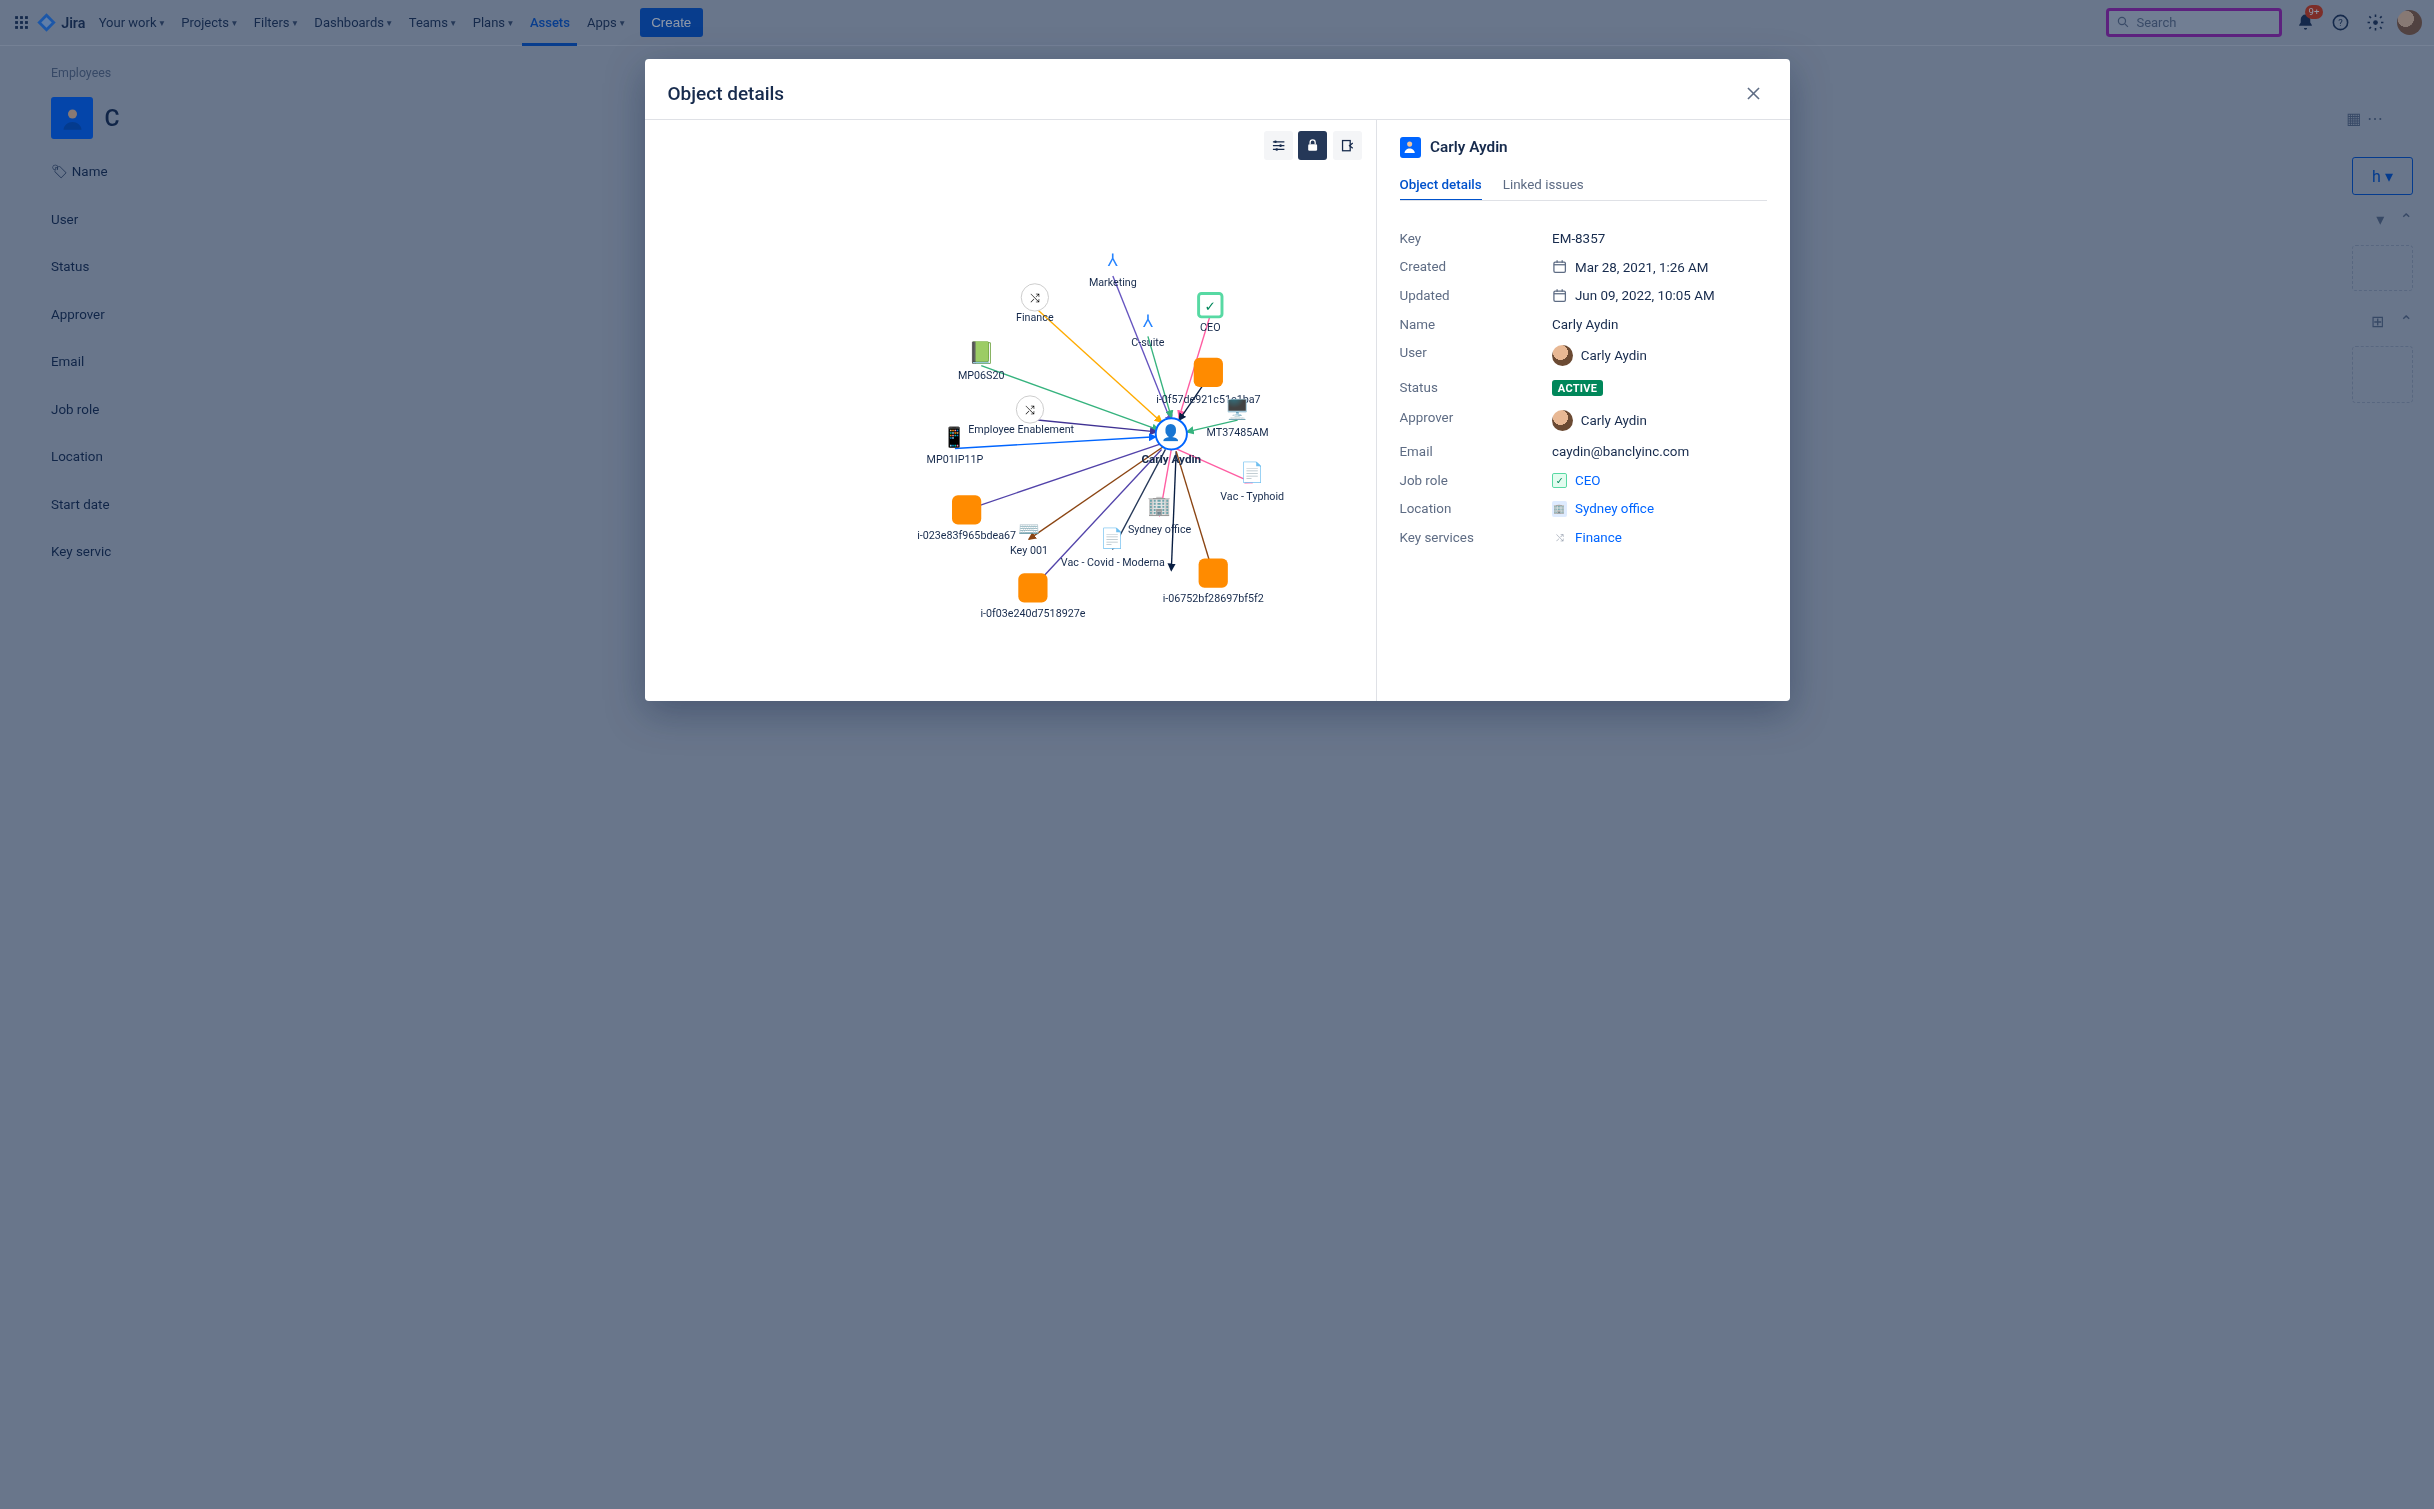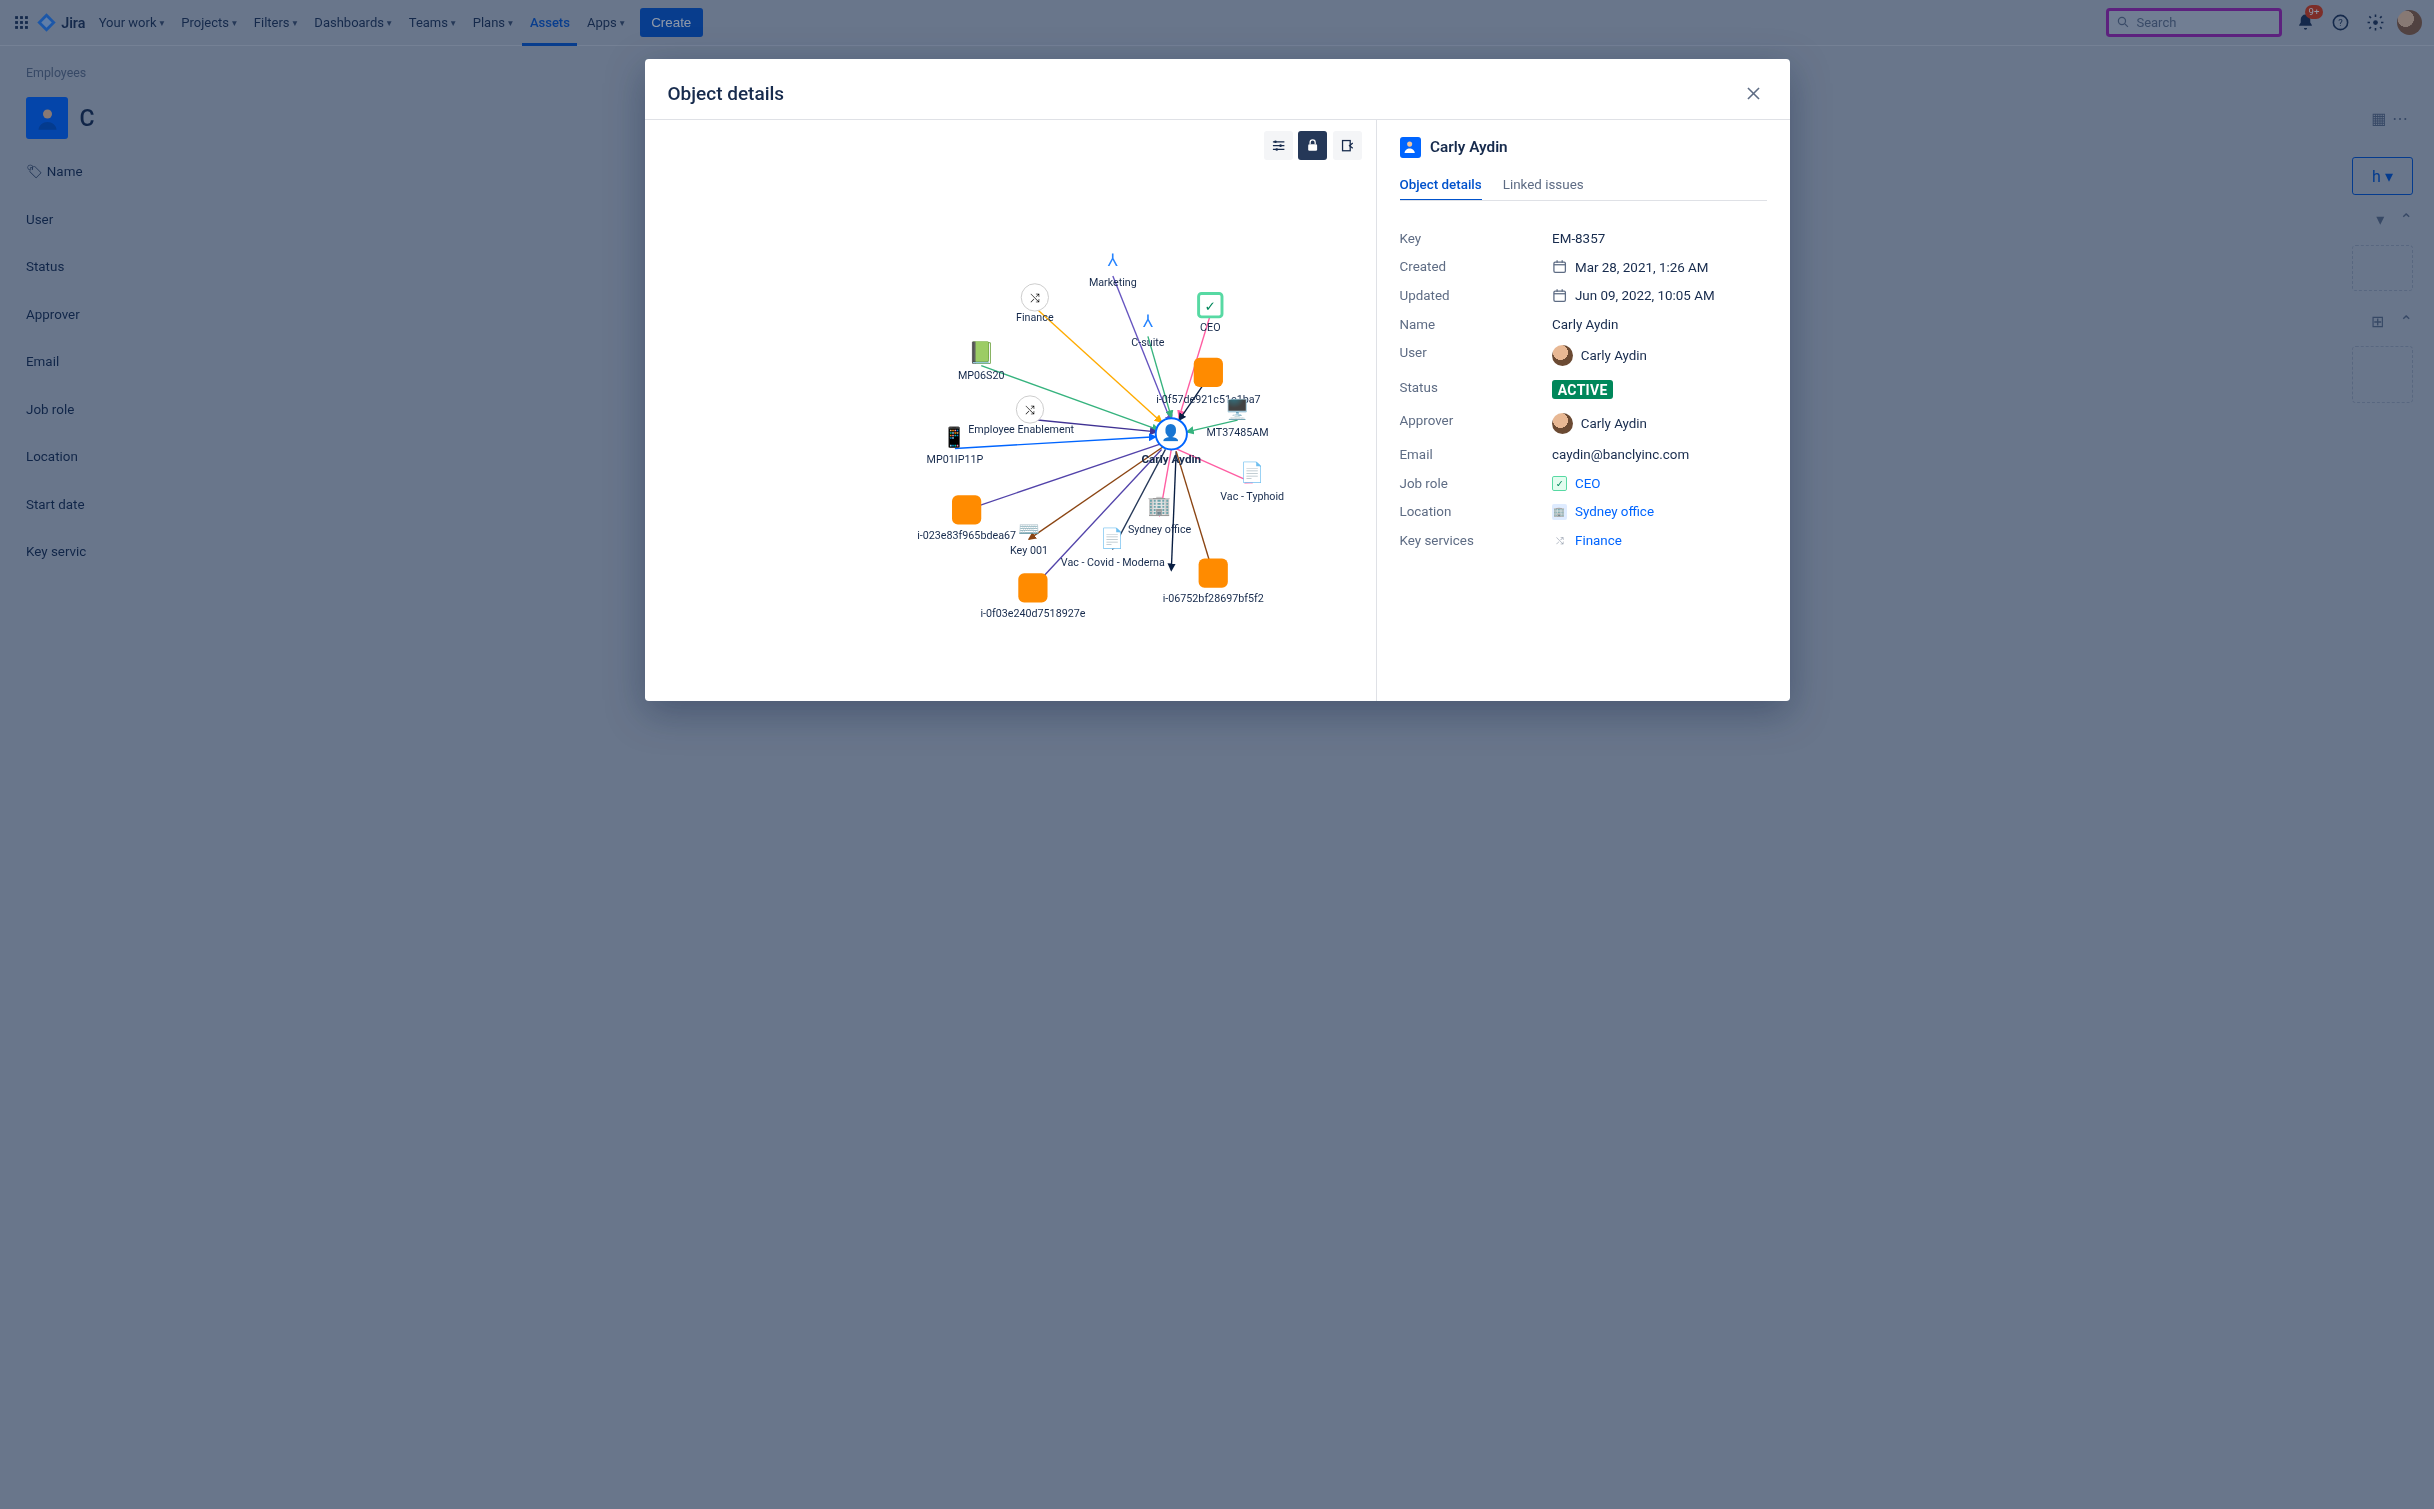--- a/index.html
+++ b/index.html
@@ -28,21 +28,21 @@
   .navitem .chev{margin-left:2.9px;font-size:9.6px;opacity:.8;}
   .create-btn{margin-left:5.7px;background:var(--jira-blue);color:#fff;border:none;border-radius:2.9px;height:29px;padding:0 11.5px;font-weight:500;font-size:13.4px;cursor:pointer;}
   .nav-spacer{flex:1;}
   .search{display:flex;align-items:center;border:3px solid #a21caf;background:#c8cdd6;border-radius:3.8px;width:176px;height:29px;padding:0 7.6px;color:var(--text-subtle);}
   .search svg{width:14.3px;height:14.3px;margin-right:5.7px;}
   .nav-right{display:flex;align-items:center;gap:5.7px;margin-left:7.6px;}
   .nav-icon{width:29px;height:29px;display:flex;align-items:center;justify-content:center;position:relative;color:var(--text);}
   .badge{position:absolute;top:-2.9px;right:-2.9px;background:#DE350B;color:#fff;font-size:9.6px;border-radius:7.6px;padding:0 3.8px;line-height:13.4px;min-width:15.3px;text-align:center;}
   .avatar{width:25px;height:25px;border-radius:50%;background:radial-gradient(circle at 35% 35%,#f2c49b 35%,#8a5a3a 36%);}
   
-  .page{padding:19px 26px;}
+  .page{padding:19px 51px;}
   .crumbs{font-size:12.4px;color:var(--text-subtle);}
   .page-title-row{display:flex;align-items:center;margin-top:17px;gap:11.5px;}
   .page-title{font-size:23px;font-weight:500;}
   .bg-actions{margin-left:auto;display:flex;gap:5.7px;color:var(--text-subtle);}
   .tabs-bg{display:flex;gap:17px;margin-top:15.3px;font-size:13.4px;color:var(--text-subtle);}
   .tabs-bg .tab.active{color:var(--jira-blue);border-bottom:2.9px solid var(--jira-blue);padding-bottom:5.7px;font-weight:500;}
   .attrs{display:flex;flex-direction:column;gap:32.5px;margin-top:25px;font-size:13.4px;}
   .attr-label{display:flex;align-items:center;gap:3.8px;}
   
   .bg-right{position:absolute;right:21px;top:157px;display:flex;flex-direction:column;gap:15.3px;}
@@ -70,21 +70,21 @@
   .detail-pane{width:413px;padding:17px 23px 17px 23px;overflow:auto;}
   .detail-head{display:flex;align-items:center;gap:9.6px;}
   .detail-title{font-size:15.3px;font-weight:600;}
   .dtabs{display:flex;gap:21px;margin-top:19px;font-size:13.4px;border-bottom:1px solid var(--border);}
   .dtab{padding-bottom:7.6px;color:var(--text-subtle);cursor:pointer;}
   .dtab.active{color:var(--jira-blue);border-bottom:1.9px solid var(--jira-blue);font-weight:500;}
   .dl{display:grid;grid-template-columns:143px 1fr;row-gap:13.4px;column-gap:9.6px;margin-top:30px;font-size:13.4px;}
   .dl .k{color:var(--text-subtle);}
   .dl .v{display:flex;align-items:center;gap:7.6px;}
   .cal{width:15.3px;height:15.3px;color:var(--text-subtle);}
-  .pill{background:#00875A;color:#fff;font-size:14px;font-weight:700;letter-spacing:0.3px;padding:1.9px 5.7px;border-radius:2.9px;}
+  .pill{background:#00875A;color:#fff;font-size:11px;font-weight:700;letter-spacing:0.3px;padding:1.9px 5.7px;border-radius:2.9px;}
   .uavatar{width:21px;height:21px;border-radius:50%;background:radial-gradient(circle at 40% 35%,#e8b894 40%,#6b4a33 41%);}
   .mini-icon{width:15.3px;height:15.3px;display:inline-flex;align-items:center;justify-content:center;border-radius:1.9px;font-size:9.6px;}
   .mini-green{background:#E3FCEF;border:1.9px solid #57d9a3;color:#00875A;}
   .mini-blue{background:#DEEBFF;color:#0052CC;}
   .mini-grey{color:#8993A4;}
   
   .emp-glyph{background:#0065FF;border-radius:2.9px;width:21px;height:21px;display:inline-flex;align-items:center;justify-content:center;color:#fff;}
 </style>
 </head>
 <body>

